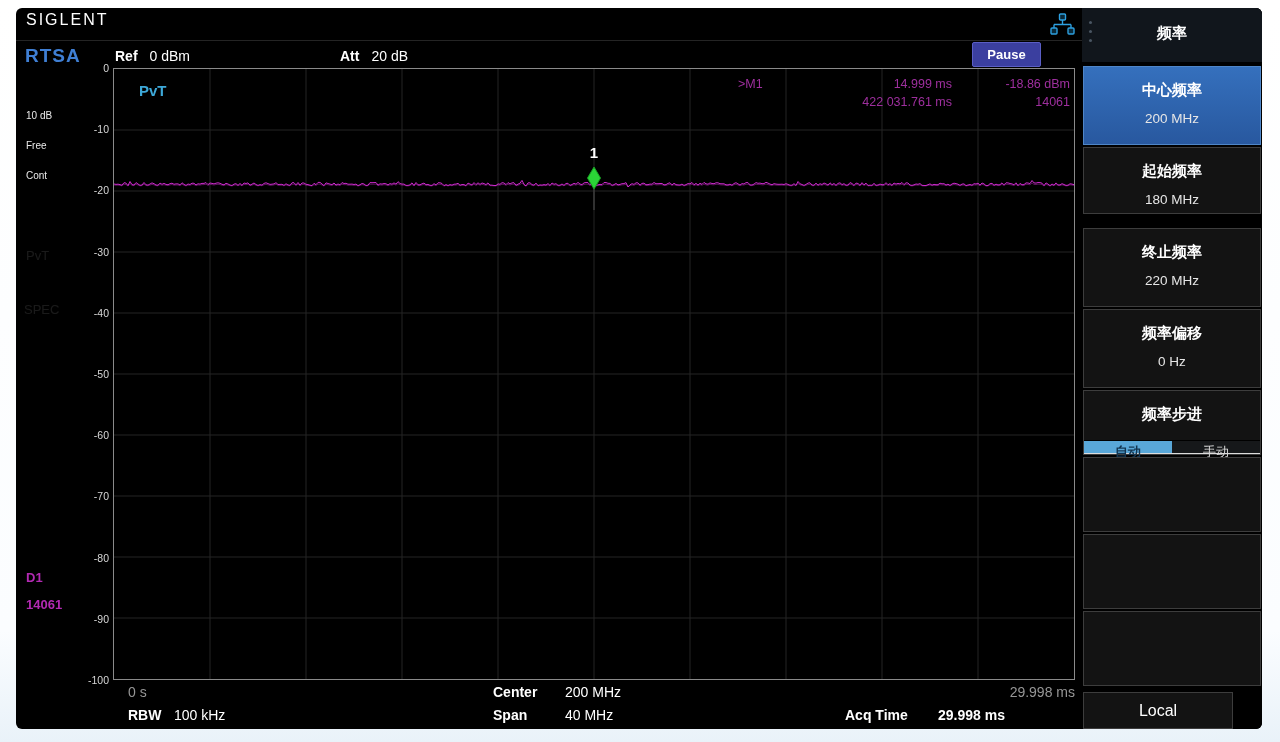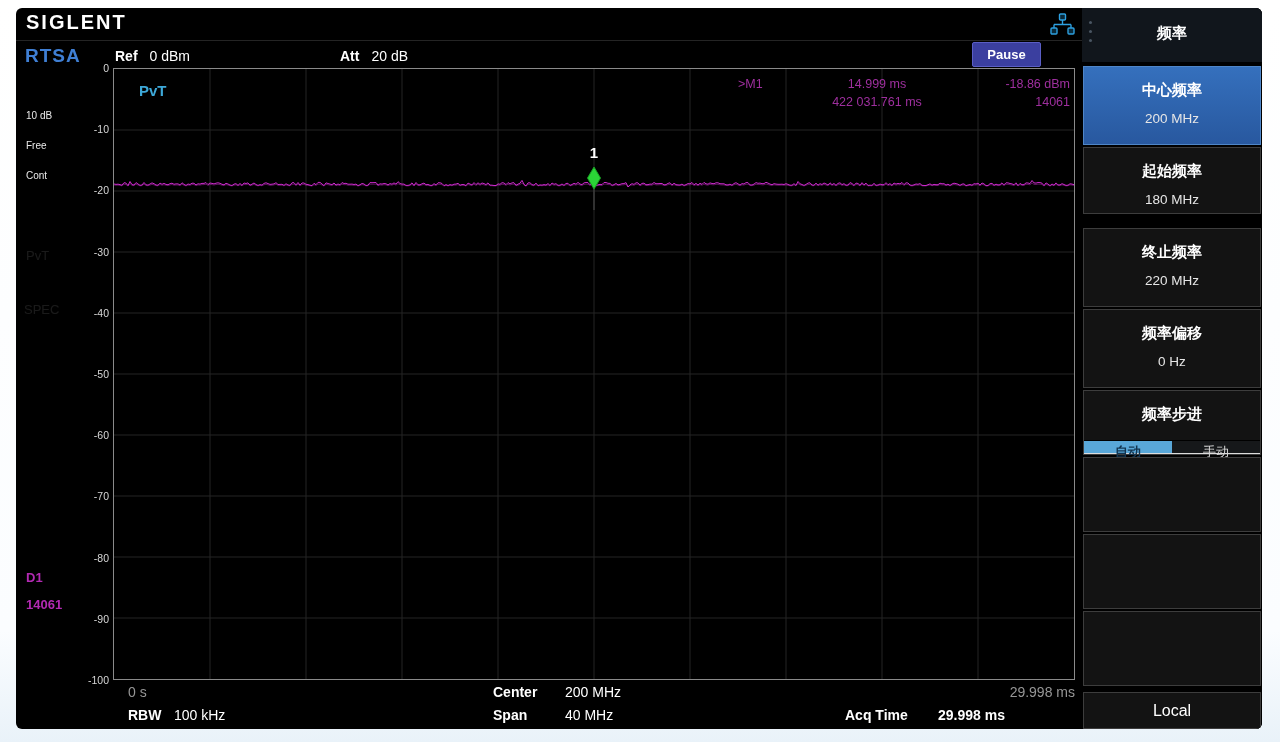--- a/index.html
+++ b/index.html
@@ -1,41 +1,41 @@
 <!DOCTYPE html>
 <html><head>
 <meta charset="utf-8">
 <style>
   * { margin:0; padding:0; box-sizing:border-box; }
   body { background:#ffffff; font-family:"Liberation Sans","DejaVu Sans",sans-serif; }
   .page { position:relative; width:1280px; height:742px; background:linear-gradient(180deg,#ffffff 0%,#fbfdff 85%,#e9f2f9 100%); overflow:hidden; }
   .screen { position:absolute; left:16px; top:8px; width:1246px; height:721px; background:#000; border-radius:6px; overflow:hidden; }
 
   
-  .brand { position:absolute; left:10px; top:3px; color:#fff; font-size:20px; font-weight:700; letter-spacing:2px; }
+  .brand { position:absolute; left:10px; top:3px; color:#fff; font-size:16px; font-weight:400; letter-spacing:2px; }
   .topline { position:absolute; left:0; top:32px; width:1066px; height:1px; background:#242424; }
   .lan-icon { position:absolute; left:1033px; top:4px; }
   .mode { position:absolute; left:9px; top:37px; color:#3f7fd4; font-size:19px; font-weight:bold; letter-spacing:1px; }
   .hdr-item { position:absolute; top:40px; color:#fff; font-size:14px; }
   .hdr-item .b { font-weight:bold; margin-right:12px; }
   .pause-btn { position:absolute; left:956px; top:34px; width:69px; height:25px; background:#3b3f9f; border:1px solid #5a5ec5; border-radius:2px; color:#fff; font-size:13px; font-weight:bold; text-align:center; line-height:23px; cursor:pointer; }
 
   
   .gut { position:absolute; color:#e9e9e9; font-size:10px; font-weight:400; }
   .gut.dim { color:rgba(255,255,255,0.10); font-weight:400; font-size:13px; }
   .gut.mag { color:#b32ab3; font-size:13px; font-weight:bold; }
 
   
   .plot { position:absolute; left:97px; top:60px; width:962px; height:612px; border:1px solid #8a8a8a; background:#000; }
   .ytick { position:absolute; left:52px; width:41px; height:16px; line-height:16px; text-align:right; color:#d6d6d6; font-size:10.5px; }
   .trace-label { position:absolute; left:25px; top:13px; color:#3da8d8; font-size:15px; font-weight:600; }
   .readout { position:absolute; right:4px; top:8px; color:#9e2f9e; font-size:12.5px; }
   .readout .row { display:flex; justify-content:flex-end; margin-bottom:4px; }
   .readout .c1 { width:64px; text-align:left; }
-  .readout .c2 { width:150px; text-align:center; }
+  .readout .c2 { width:150px; text-align:right; }
   .readout .c3 { width:118px; text-align:right; }
 
   
   .ft { position:absolute; font-size:14px; color:#fff; }
   .ft.gray { color:#969696; }
   .ft.b { font-weight:bold; }
   .ft.right { text-align:right; }
 
   
   .sidebar { position:absolute; left:1066px; top:0; width:180px; height:721px; background:#000; }
@@ -45,21 +45,21 @@
   .skey { position:absolute; left:1px; width:178px; background:#131313; border:1px solid #3d3d3d; color:#fff; text-align:center; cursor:pointer; }
   .skey .lbl { font-size:15px; font-weight:bold; margin-top:14px; }
   .skey .val { font-size:13.5px; color:#e6e6e6; margin-top:11px; }
   .skey.active { background:linear-gradient(180deg,#3570bd,#28589f); border-color:#4f86c8; }
   .skey.has-toggle .lbl { }
   .skey.has-toggle .val { margin-top:18px; }
   .toggle { position:absolute; left:0; bottom:0; width:100%; height:14px; display:flex; border-top:1px solid #000; border-bottom:1px solid #dcdcdc; }
   .toggle .opt { flex:1; font-size:13px; line-height:21px; color:#d8d8d8; background:#16181a; cursor:pointer; }
   .toggle .opt.sel { background:#59a7d8; color:#13344f; font-weight:bold; }
   .skey.empty { cursor:default; }
-  .sb-local { position:absolute; left:1px; top:684px; width:178px; height:37px; background:#131313; border:1px solid #3d3d3d; color:#fff; font-size:16px; text-align:center; line-height:35px; cursor:pointer; }
+  .sb-local { position:absolute; left:1px; top:684px; width:150px; height:37px; background:#131313; border:1px solid #3d3d3d; color:#fff; font-size:16px; text-align:center; line-height:35px; cursor:pointer; }
 </style>
 </head>
 <body>
 
 <div class="page">
   <div class="screen">
 
     <div class="brand">SIGLENT</div>
     <svg class="lan-icon" width="27" height="27" viewBox="0 0 27 27">
       <rect x="10.5" y="2" width="6" height="6" rx="1" fill="#0a2a3a" stroke="#2da0e0" stroke-width="1.4"></rect>

